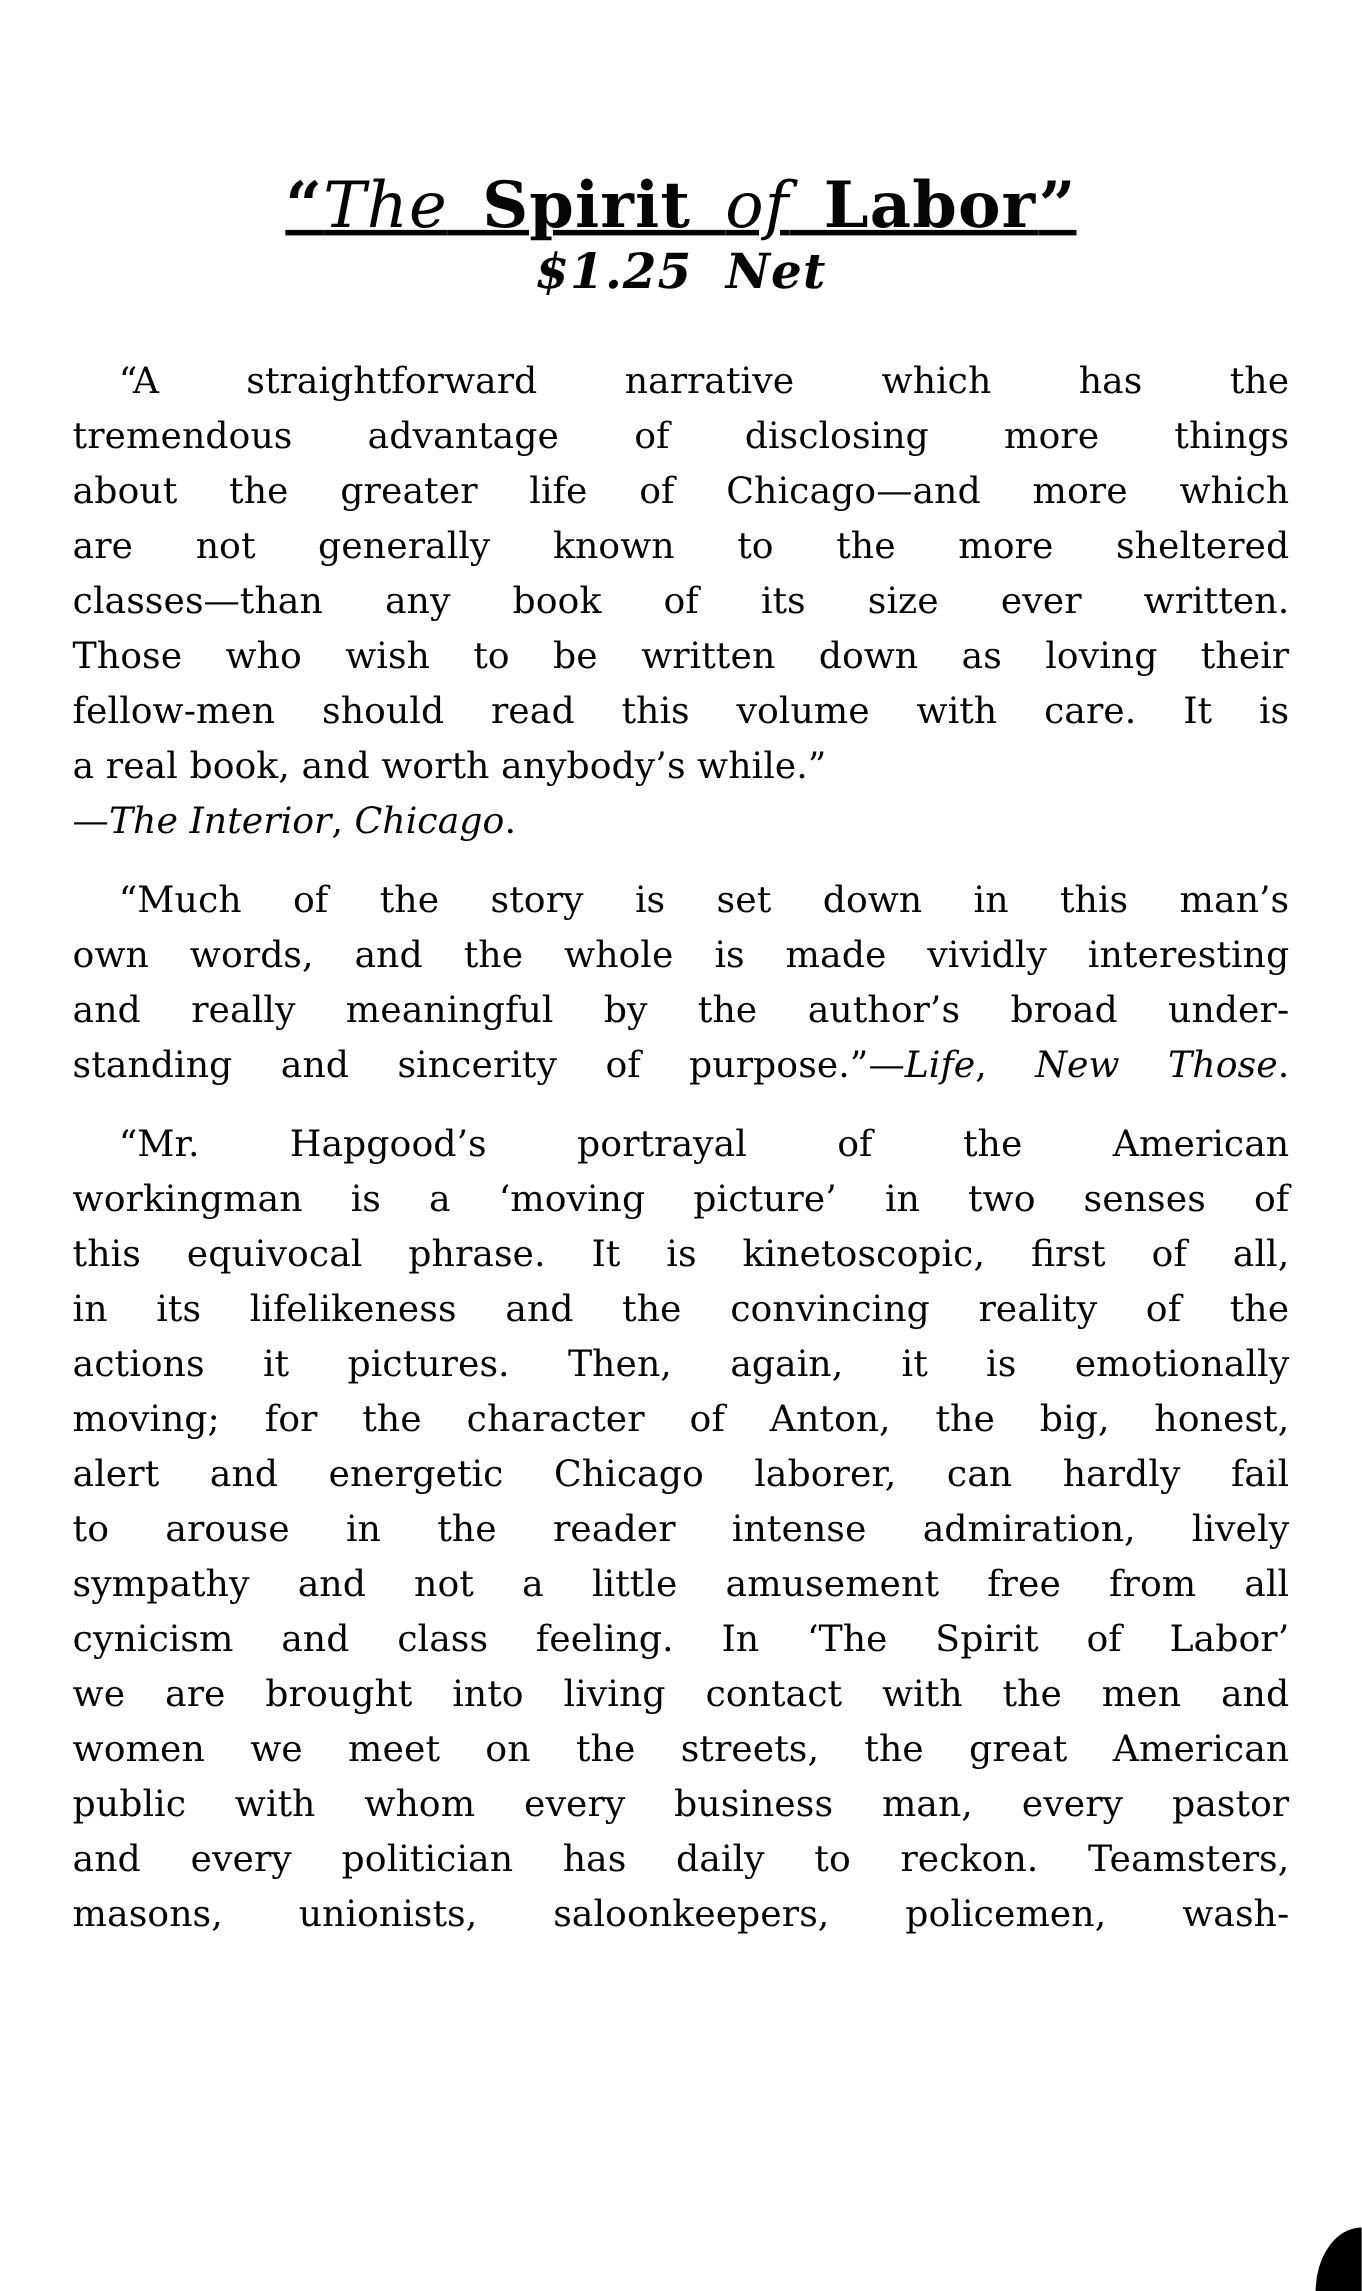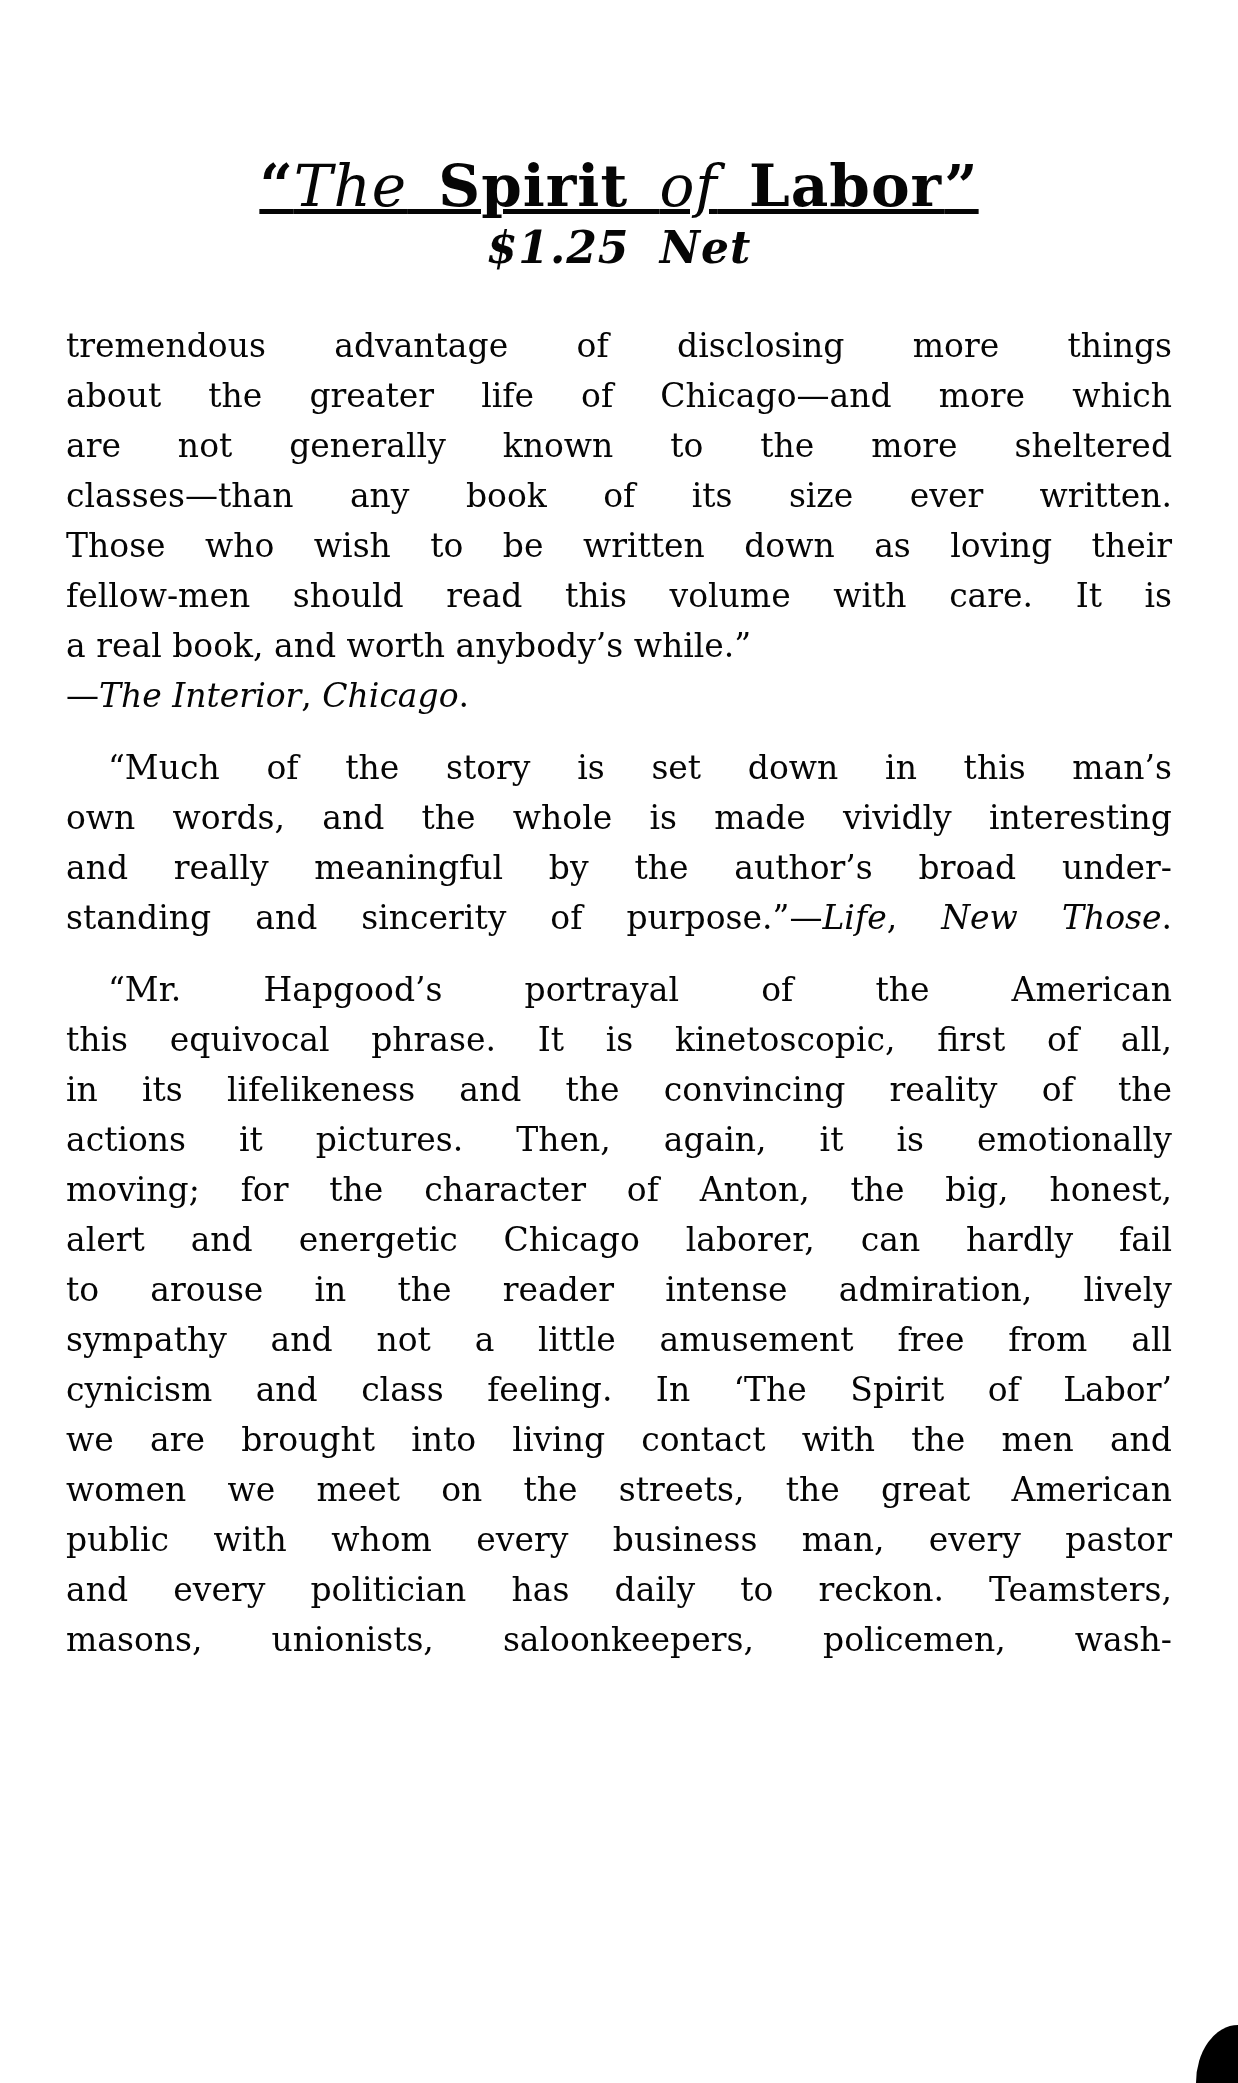--- a/index.html
+++ b/index.html
@@ -77,37 +77,39 @@
 <body>
 
 <div class="page">
 
   <div class="title"><span>“</span><span class="it">The</span><span> Spirit </span><span class="it">of</span><span> Labor</span><span>”</span></div>
 
   <div class="price">$1.25 Net</div>
 
   <div class="text-block">
       <div class="paragraph">
+        <div class="line just indent"><span>“A straightforward narrative which has the</span></div>
         <div class="line just"><span>tremendous advantage of disclosing more things</span></div>
         <div class="line just"><span>about the greater life of Chicago—and more which</span></div>
         <div class="line just"><span>are not generally known to the more sheltered</span></div>
         <div class="line just"><span>classes—than any book of its size ever written.</span></div>
         <div class="line just"><span>Those who wish to be written down as loving their</span></div>
         <div class="line just"><span>fellow-men should read this volume with care.  It is</span></div>
         <div class="line"><span>a real book, and worth anybody’s while.”</span></div>
         <div class="attribution"><span>—</span><span class="it">The Interior</span><span>, </span><span class="it">Chicago</span><span>.</span></div>
       </div>
       <div class="paragraph">
         <div class="line just indent"><span>“Much of the story is set down in this man’s</span></div>
         <div class="line just"><span>own words, and the whole is made vividly interesting</span></div>
         <div class="line just"><span>and really meaningful by the author’s broad under-</span></div>
         <div class="line just"><span>standing and sincerity of purpose.”—</span><span class="it">Life</span><span>, </span><span class="it">New Those</span><span>.</span></div>
       </div>
       <div class="paragraph">
         <div class="line just indent"><span>“Mr. Hapgood’s portrayal of the American</span></div>
+        <div class="line just"><span>workingman is a ‘moving picture’ in two senses of</span></div>
         <div class="line just"><span>this equivocal phrase.  It is kinetoscopic, first of all,</span></div>
         <div class="line just"><span>in its lifelikeness and the convincing reality of the</span></div>
         <div class="line just"><span>actions it pictures.  Then, again, it is emotionally</span></div>
         <div class="line just"><span>moving; for the character of Anton, the big, honest,</span></div>
         <div class="line just"><span>alert and energetic Chicago laborer, can hardly fail</span></div>
         <div class="line just"><span>to arouse in the reader intense admiration, lively</span></div>
         <div class="line just"><span>sympathy and not a little amusement free from all</span></div>
         <div class="line just"><span>cynicism and class feeling.  In ‘The Spirit of Labor’</span></div>
         <div class="line just"><span>we are brought into living contact with the men and</span></div>
         <div class="line just"><span>women we meet on the streets, the great American</span></div>

